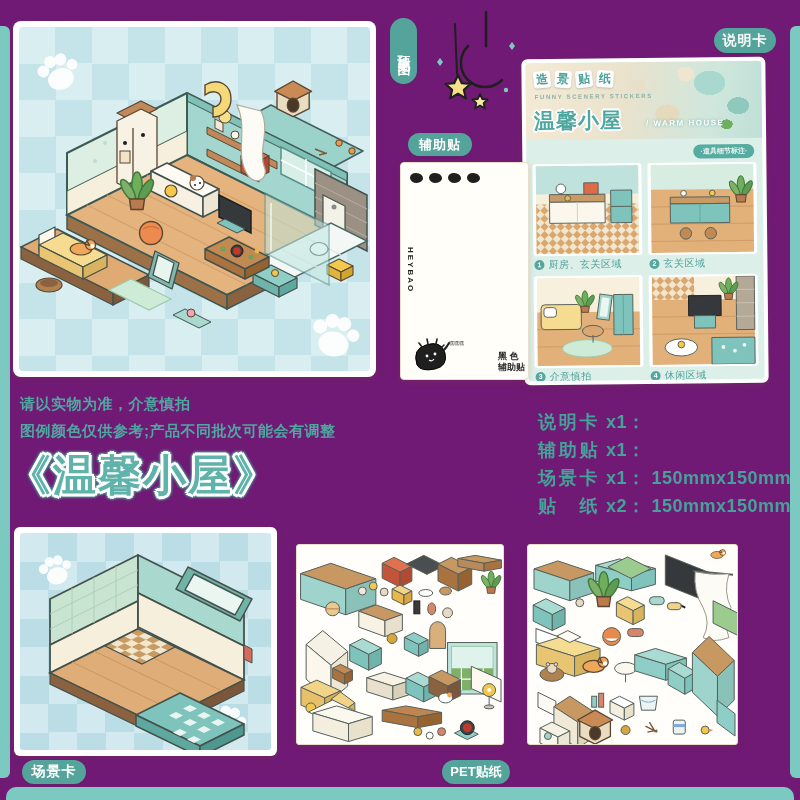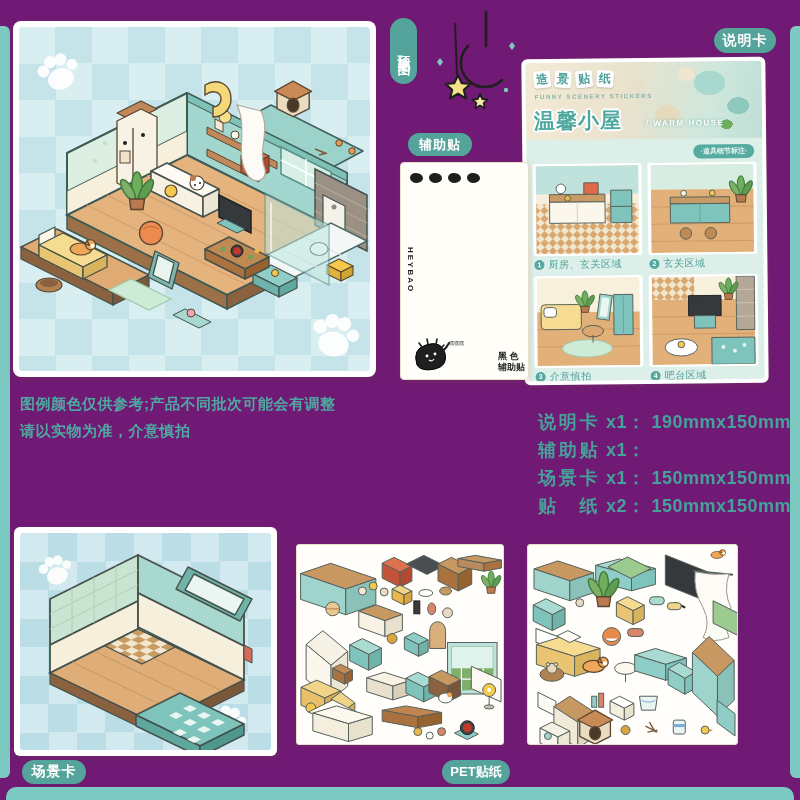--- a/index.html
+++ b/index.html
@@ -457,21 +457,21 @@
               <circle cx="74" cy="74" r="2" fill="#EAF7F4"></circle>
                   <circle cx="86" cy="78" r="2" fill="#EAF7F4"></circle>
                   <circle cx="96" cy="72" r="2" fill="#EAF7F4"></circle>
               <ellipse cx="30" cy="74" rx="17" ry="9" fill="#FFFFFF" stroke="#56605B"></ellipse>
               <circle cx="30" cy="71" r="3.5" fill="#F2C94C" stroke="#56605B"></circle>
               <use href="#pl" transform="translate(80,18) scale(0.9)"></use>
             </svg>
               </div>
             <div class="cap">
               <span class="num">4</span>
-              <span class="lbl">吧台区域</span>
+              <span class="lbl">休闲区域</span>
             </div>
           </div>
         </div>
       </div>
     </div>
   </div>
 
   <div class="pill badge-aux">
     <span>辅助贴</span>
   </div>
@@ -492,29 +492,29 @@
         <circle cx="20" cy="25" r="1.4" fill="#FFF"></circle>
           <circle cx="28" cy="23" r="1.4" fill="#FFF"></circle>
         <path d="M22,29 q3,2 5,-1" stroke="#FFF" stroke-width="1.2" fill="none"></path>
         <path d="M36,20 q4,-4 6,-8" stroke="#1F1F1F" stroke-width="2" fill="none" stroke-linecap="round"></path>
         <text x="42" y="14" font-size="5" fill="#333">嘿嘿嘿</text>
       </svg>
     </div>
   </div>
 
   <div class="disclaimer">
+    <div>请以实物为准，介意慎拍</div>
     <div>图例颜色仅供参考;产品不同批次可能会有调整</div>
-    <div>请以实物为准，介意慎拍</div>
-  </div>
+  </div>
+  <div class="main-title">《温馨小屋》</div>
 
   <div class="specs">
     <div class="spec-row">
       <span class="spec-name">说明卡</span>
       <span class="spec-qty">x1：</span>
-      <span class="spec-size">190mmx150mm</span>
     </div>
     <div class="spec-row">
       <span class="spec-name">辅助贴</span>
       <span class="spec-qty">x1：</span>
     </div>
     <div class="spec-row">
       <span class="spec-name">场景卡</span>
       <span class="spec-qty">x1：</span>
       <span class="spec-size">150mmx150mm</span>
     </div>

